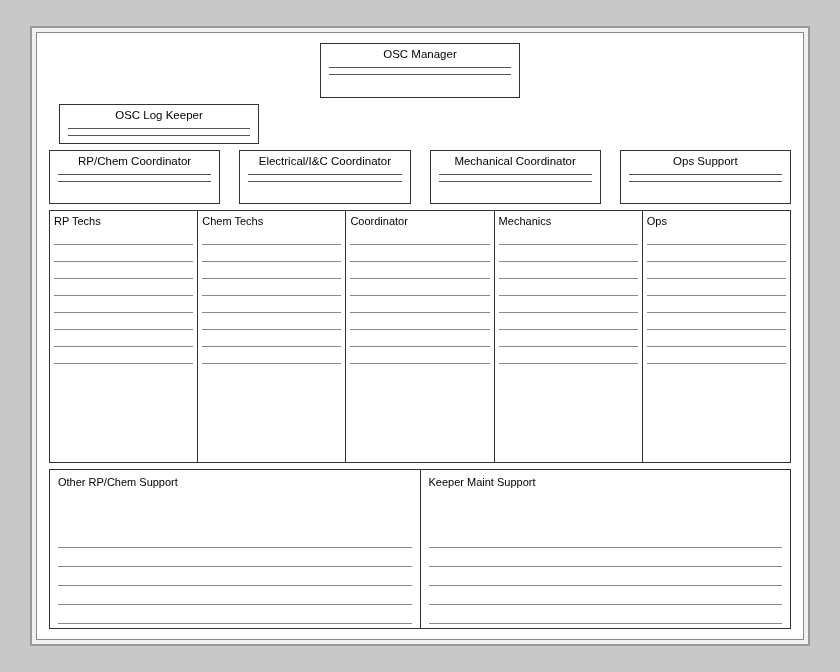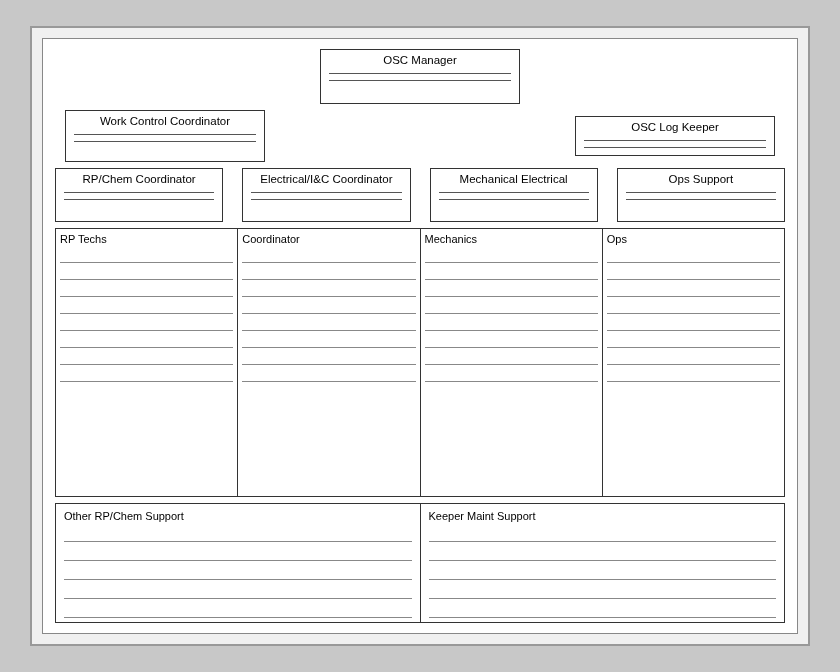--- a/index.html
+++ b/index.html
@@ -12,21 +12,21 @@
       width: 840px;
       height: 672px;
       font-family: Arial, sans-serif;
     }
 
     .page-container {
       background: #f0f0f0;
       border: 2px solid #999;
       width: 780px;
       height: 620px;
-      padding: 10px;
+      padding: 4px;
       display: flex;
       flex-direction: column;
       gap: 0;
     }
 
     
     .board {
       background: white;
       border: 1.5px solid #888;
       width: 100%;
@@ -152,20 +152,21 @@
       border: 1.5px solid #333;
       min-height: 110px;
     }
 
     .support-col {
       flex: 1;
       border-right: 1.5px solid #333;
       padding: 6px 8px 4px 8px;
       display: flex;
       flex-direction: column;
+      gap: 40px;
     }
 
     .support-col:last-child {
       border-right: none;
     }
 
     .support-col-title {
       font-size: 11px;
       font-weight: normal;
       margin-bottom: 6px;
@@ -192,58 +193,66 @@
 
     <div class="row-osc-manager">
       <div class="box osc-manager-box">
         <span class="box-title">OSC Manager</span>
         <div class="box-line"></div>
         <div class="box-line"></div>
       </div>
     </div>
 
     <div class="row-level2">
-      <div class="box wcc-box">
-        <span class="box-title">Work Control Coordinator</span>
-        <div class="box-line"></div>
-        <div class="box-line"></div>
-      </div>
       <div class="box log-keeper-box">
         <span class="box-title">OSC Log Keeper</span>
         <div class="box-line"></div>
         <div class="box-line"></div>
       </div>
     </div>
 
     <div class="row-coordinators">
       <div class="box coordinator-box">
         <span class="box-title">RP/Chem Coordinator</span>
         <div class="box-line"></div>
         <div class="box-line"></div>
       </div>
       <div class="box coordinator-box">
         <span class="box-title">Electrical/I&amp;C Coordinator</span>
         <div class="box-line"></div>
         <div class="box-line"></div>
       </div>
       <div class="box coordinator-box">
-        <span class="box-title">Mechanical Electrical</span>
+        <span class="box-title">Mechanical Coordinator</span>
         <div class="box-line"></div>
         <div class="box-line"></div>
       </div>
       <div class="box coordinator-box">
         <span class="box-title">Ops Support</span>
         <div class="box-line"></div>
         <div class="box-line"></div>
       </div>
     </div>
 
     <div class="row-techs">
       <div class="tech-col">
         <span class="tech-col-title">RP Techs</span>
+        <div class="tech-lines">
+          <div class="tech-line"></div>
+          <div class="tech-line"></div>
+          <div class="tech-line"></div>
+          <div class="tech-line"></div>
+          <div class="tech-line"></div>
+          <div class="tech-line"></div>
+          <div class="tech-line"></div>
+          <div class="tech-line"></div>
+        </div>
+      </div>
+      <div class="tech-col">
+        <span class="tech-col-title">Chem Techs</span>
         <div class="tech-lines">
           <div class="tech-line"></div>
           <div class="tech-line"></div>
           <div class="tech-line"></div>
           <div class="tech-line"></div>
           <div class="tech-line"></div>
           <div class="tech-line"></div>
           <div class="tech-line"></div>
           <div class="tech-line"></div>
         </div>

